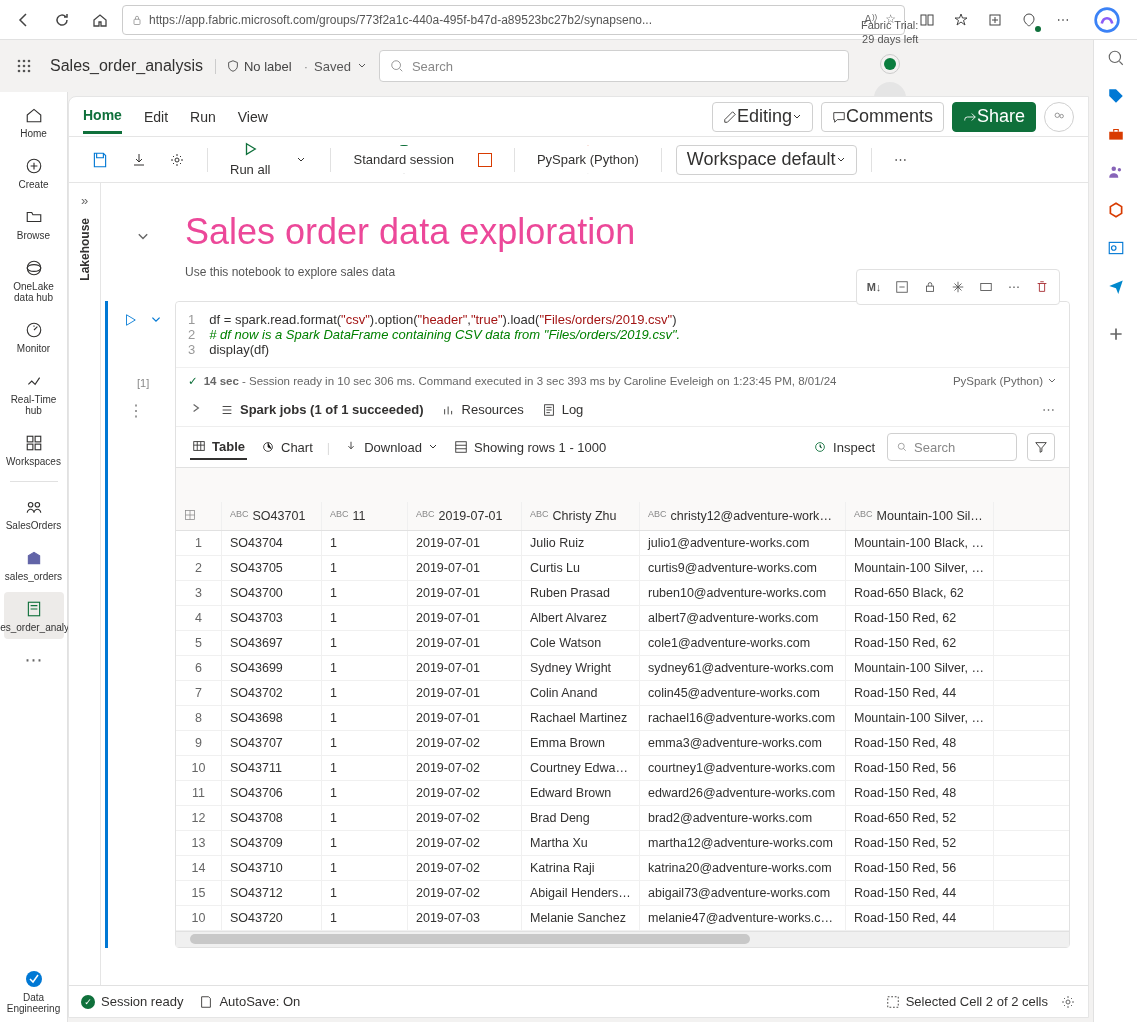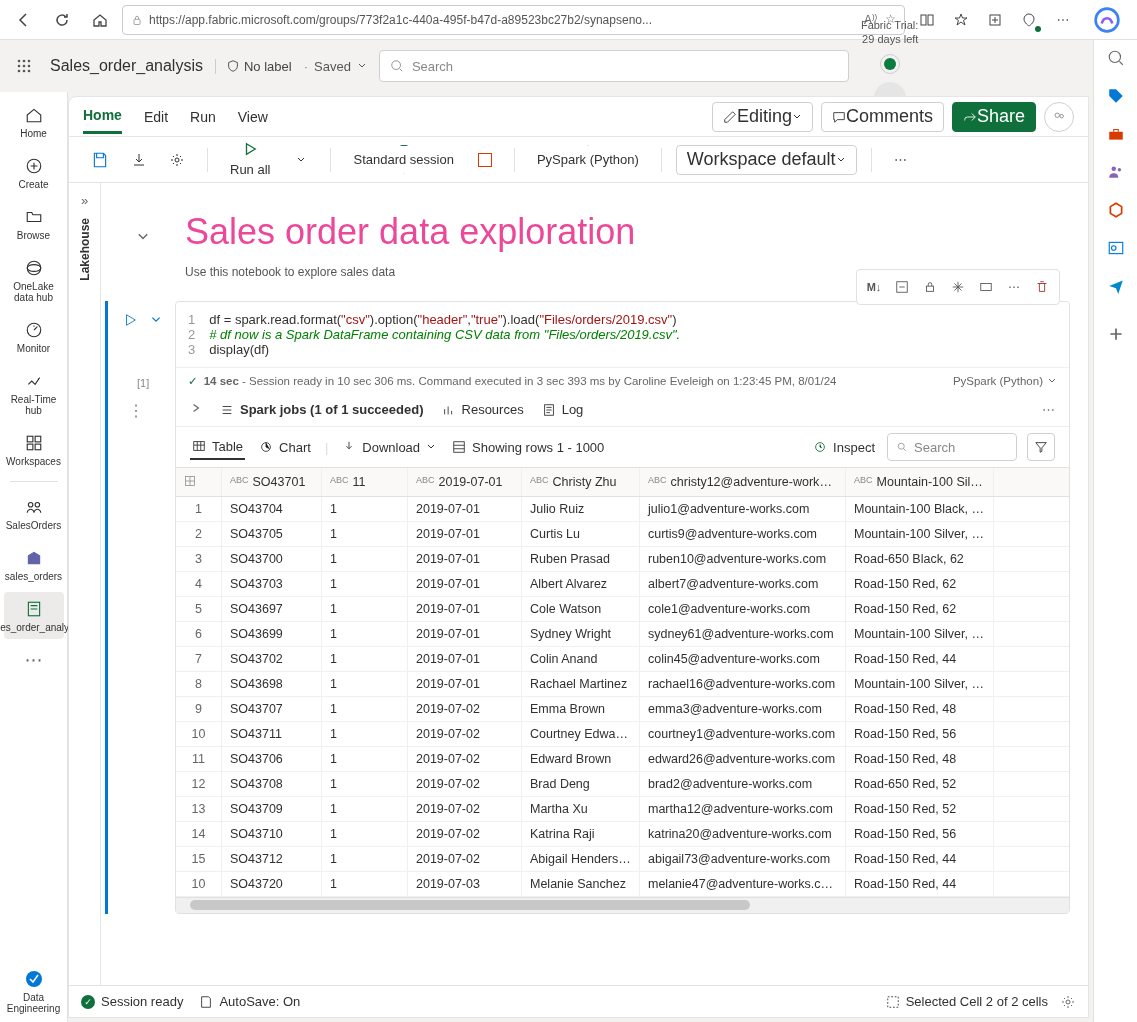--- a/index.html
+++ b/index.html
@@ -92,38 +92,38 @@
 .lang-tag{ margin-left:auto; display:flex;align-items:center;gap:4px;}
 
 .cell-tabs{ display:flex; align-items:flex-start; gap:18px; padding:8px 14px; font-size:13px; color:#323130;}
 .ct-chev{color:#666;cursor:pointer;}
 .ct-item{ display:flex;align-items:center;gap:6px;cursor:pointer;}
 .ct-item.bold{font-weight:600;}
 .cell-more{margin-left:auto;color:#666;cursor:pointer;}
 
 .output-toolbar{ display:flex; align-items:center; gap:12px; padding:6px 14px; border-top:1px solid #eee; font-size:13px;}
 .ot-tab{ display:flex;align-items:center;gap:6px;padding:4px 2px;cursor:pointer;}
-.ot-tab.active{ font-weight:400; border-bottom:2px solid #323130;}
+.ot-tab.active{ font-weight:700; border-bottom:2px solid #323130;}
 .ot-right{ margin-left:auto; display:flex;align-items:center;gap:10px;}
 .search-mini{ height:28px; border:1px solid #d0d0d0; border-radius:4px; display:flex;align-items:center; padding:0 8px; gap:6px; color:#888; width:130px;}
 .filter-ico{width:28px;height:28px;border:1px solid #d0d0d0;border-radius:4px;display:flex;align-items:center;justify-content:center;cursor:pointer;}
 
 .data-table{ border-top:1px solid #e1e1e1; font-size:12.5px; }
 .dt-head{ display:flex; background:#faf9f8; border-bottom:1px solid #e1e1e1; font-weight:400;}
 .dt-row{ display:flex; border-bottom:1px solid #f0f0f0;}
 .dt-cell{ padding:5px 8px; border-right:1px solid #f0f0f0; overflow:hidden; white-space:nowrap; text-overflow:ellipsis;}
 .col-idx{width:46px;text-align:center;color:#666;}
 .col-so{width:100px;}
 .col-one{width:86px;}
 .col-date{width:114px;}
 .col-name{width:118px;}
 .col-email{width:206px;}
 .col-prod{width:148px;}
 .abc{font-size:9px;color:#888;margin-right:4px;vertical-align:top;}
-.dt-head .dt-cell{ padding:7px 8px;}
+.dt-head .dt-cell{ padding:7px 8px;margin-top:34px;}
 .dt-hsb{ height:16px; background:#f0f0f0; position:relative; border-top:1px solid #e1e1e1;}
 .dt-hsb-thumb{position:absolute;left:14px;top:2px;height:10px;width:560px;background:#c8c8c8;border-radius:5px;}
 
 .status-bar{ height:32px; border-top:1px solid #e1e1e1; display:flex; align-items:center; padding:0 12px; gap:16px; font-size:13px; background:#fff;}
 .sb-item{display:flex;align-items:center;gap:6px;}
 .sb-right{margin-left:auto;display:flex;align-items:center;gap:12px;}
 .dot-ok{width:14px;height:14px;border-radius:50%;background:#0f703b;display:flex;align-items:center;justify-content:center;color:#fff;font-size:9px;}
 
 .three-dots-v{position:absolute;left:50px;top:490px;color:#888;cursor:pointer;font-size:16px;letter-spacing:-1px;}
 

